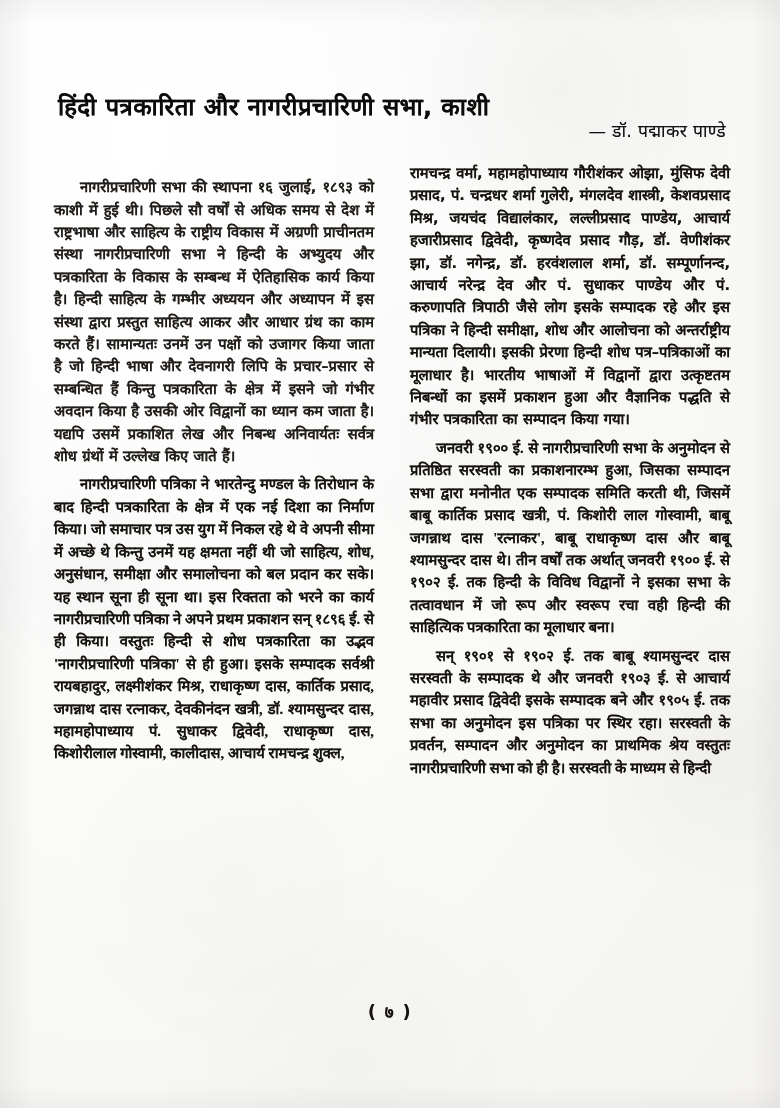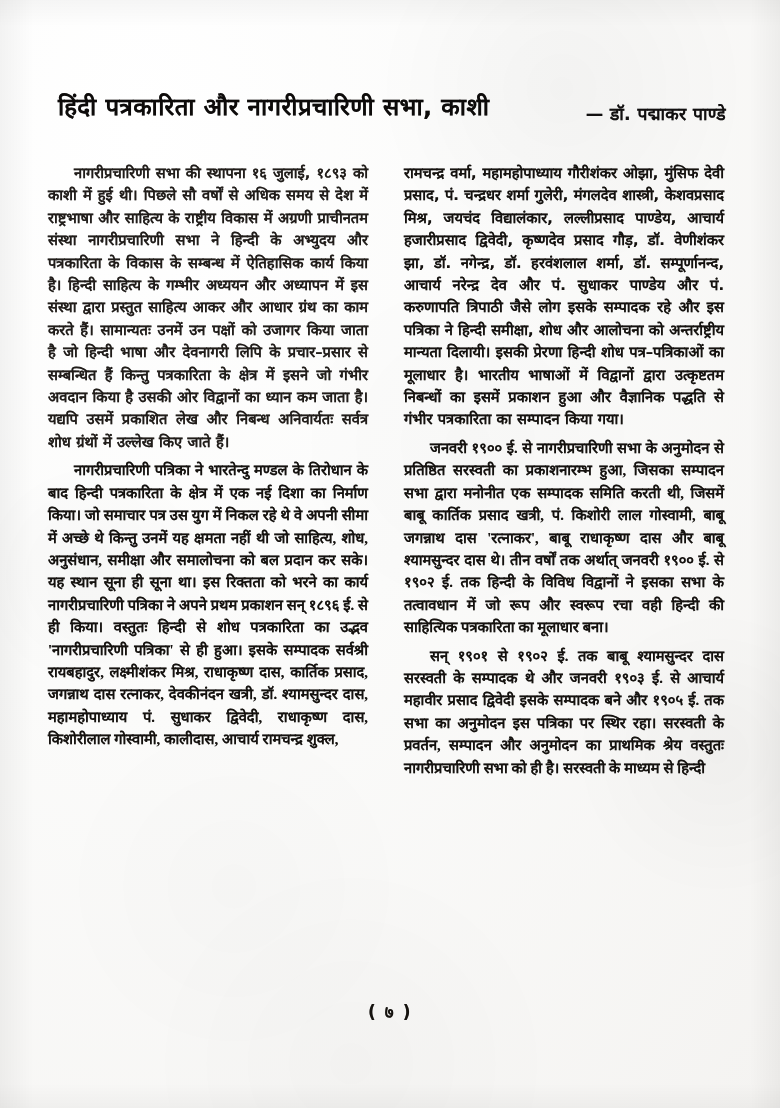--- a/index.html
+++ b/index.html
@@ -70,37 +70,37 @@
     font-weight: 700;
     letter-spacing: 0.4px;
     line-height: 1.25;
     color: #0d0b0a;
     text-shadow: 0 0 0.6px rgba(0,0,0,0.45);
   }
 
   .byline {
     position: absolute;
     right: 54px;
-    top: 101px;
+    top: 118px;
     font-size: 17.5px;
-    font-weight: 700;
+    font-weight: 400;
     letter-spacing: 0.3px;
     color: #121010;
     text-shadow: 0 0 0.5px rgba(0,0,0,0.4);
   }
 
   
   .columns {
     position: absolute;
-    left: 48px;
+    left: 54px;
     top: 162px;
     width: 676px;
     display: flex;
     gap: 36px;
-    align-items: flex-start;
+    align-items: center;
   }
 
   .column {
     width: 320px;
     flex: 0 0 320px;
   }
 
   .para {
     margin: 0 0 0px 0;
     font-size: 14.7px;

